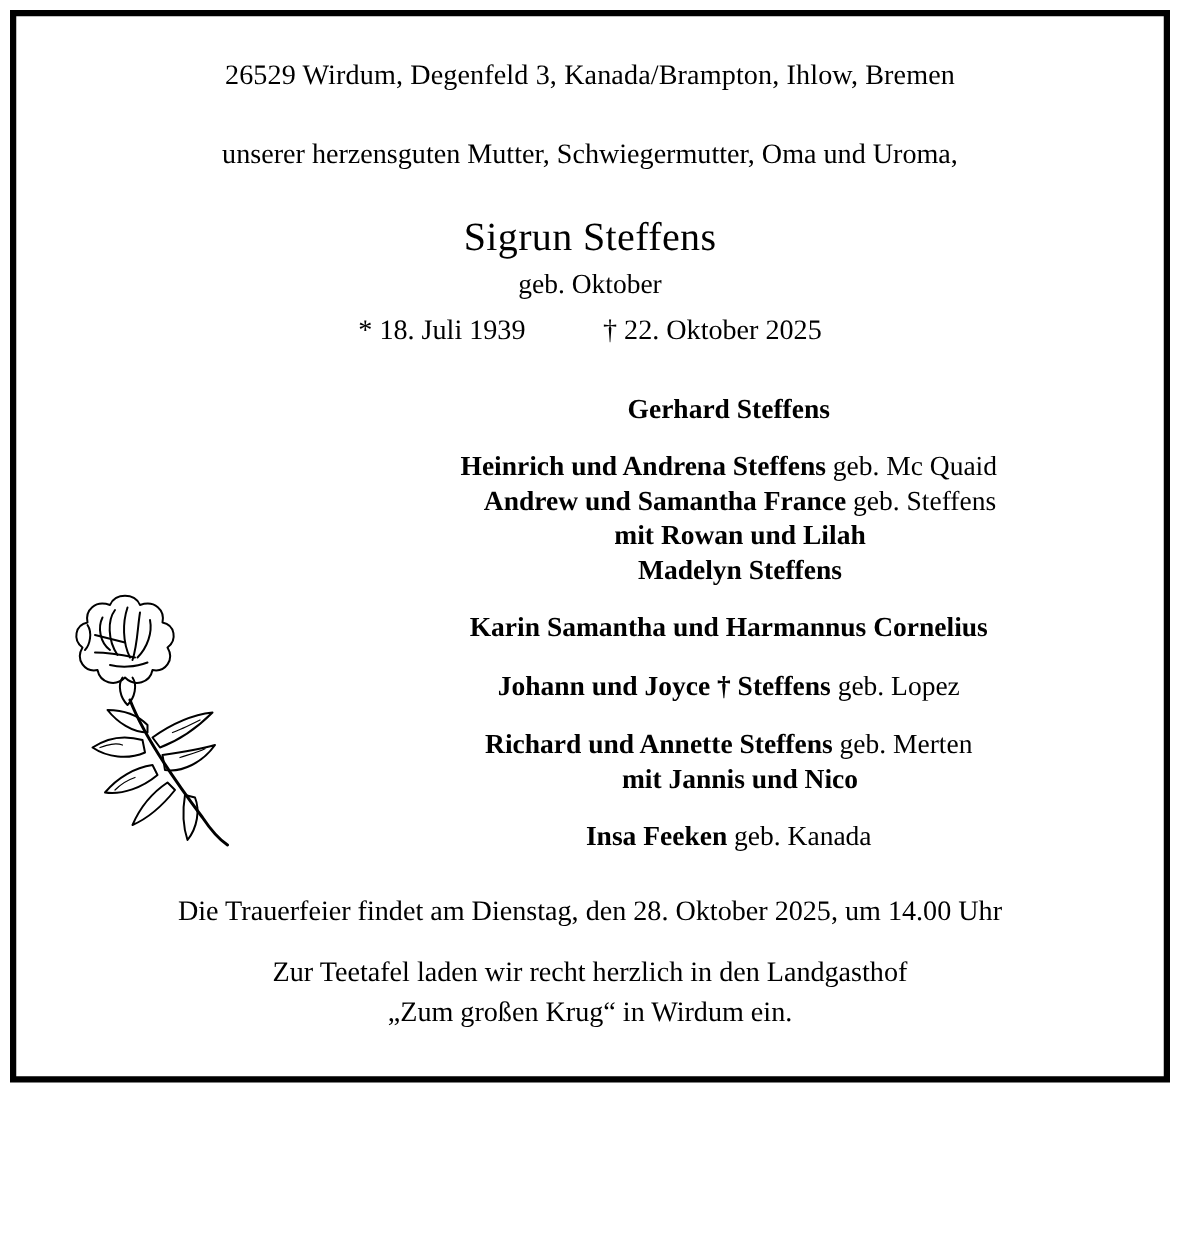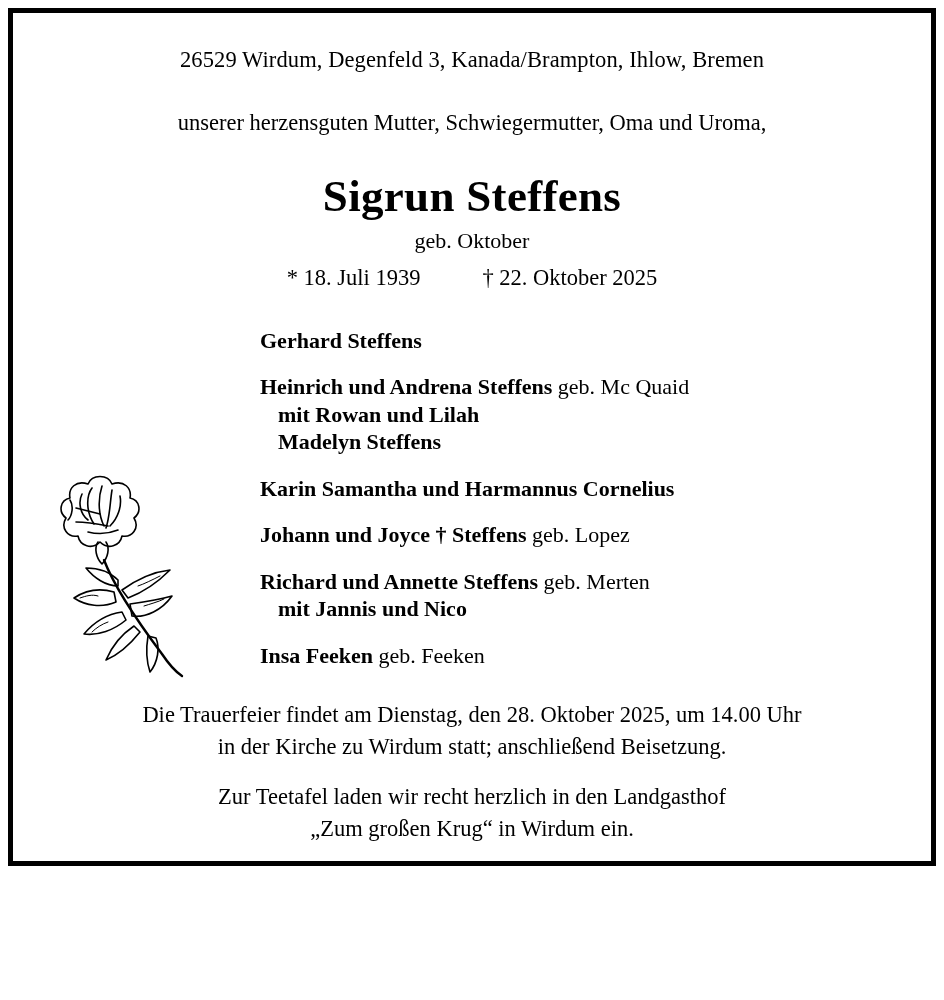--- a/index.html
+++ b/index.html
@@ -44,39 +44,39 @@
     letter-spacing: 0.1px;
   }
   .intro {
     margin-top: 34px;
     font-size: 22.5px;
     line-height: 1.42;
   }
   .intro div { white-space: nowrap; }
   .name {
     margin-top: 33px;
-    font-size: 45px;
-    font-weight: bold;
+    font-size: 32px;
+    font-weight: normal;
     letter-spacing: 0.3px;
     line-height: 1.1;
   }
   .born-name {
     margin-top: 7px;
     font-size: 22px;
     line-height: 1.2;
   }
   .dates {
     margin-top: 9px;
     font-size: 22.5px;
     line-height: 1.2;
   }
   .dates .gap { display: inline-block; width: 62px; }
   .family {
     margin-top: 36px;
-    text-align: left;
+    text-align: center;
     padding-left: 222px;
     font-size: 22px;
     line-height: 1.25;
   }
   .fam-block { margin-bottom: 19px; }
   .fam-block:last-child { margin-bottom: 0; }
   .fam-line { white-space: nowrap; }
   .fam-line.indent { padding-left: 18px; }
   .fam-line b { font-weight: bold; }
   .fam-line .reg { font-weight: normal; font-family: Liberation Serif, serif; }
@@ -152,39 +152,39 @@
     <div class="dates">
       <span>* 18. Juli 1939</span><span class="gap"></span><span>† 22. Oktober 2025</span>
     </div>
 
     <div class="family" id="family-list">
         <div class="fam-block">
           <div class="fam-line"><b>Gerhard Steffens</b></div>
         </div>
         <div class="fam-block">
           <div class="fam-line"><b>Heinrich und Andrena Steffens</b><span class="reg"> geb. Mc Quaid</span></div>
+          <div class="fam-line indent"><b>Andrew und Samantha France</b><span class="reg"> geb. Steffens</span></div>
           <div class="fam-line indent"><b>mit Rowan und Lilah</b></div>
           <div class="fam-line indent"><b>Madelyn Steffens</b></div>
         </div>
         <div class="fam-block">
           <div class="fam-line"><b>Karin Samantha und Harmannus Cornelius</b></div>
         </div>
         <div class="fam-block">
           <div class="fam-line"><b>Johann und Joyce † Steffens</b><span class="reg"> geb. Lopez</span></div>
         </div>
         <div class="fam-block">
           <div class="fam-line"><b>Richard und Annette Steffens</b><span class="reg"> geb. Merten</span></div>
           <div class="fam-line indent"><b>mit Jannis und Nico</b></div>
         </div>
         <div class="fam-block">
-          <div class="fam-line"><b>Insa Feeken</b><span class="reg"> geb. Feeken</span></div>
+          <div class="fam-line"><b>Insa Feeken</b><span class="reg"> geb. Kanada</span></div>
         </div>
       </div>
 
     <div class="closing">
       <div>Die Trauerfeier findet am Dienstag, den 28. Oktober 2025, um 14.00 Uhr</div>
-      <div>in der Kirche zu Wirdum statt; anschließend Beisetzung.</div>
       <div class="para2">Zur Teetafel laden wir recht herzlich in den Landgasthof</div>
       <div>„Zum großen Krug“ in Wirdum ein.</div>
     </div>
 
   </div>
 </div>
 
 </body></html>

